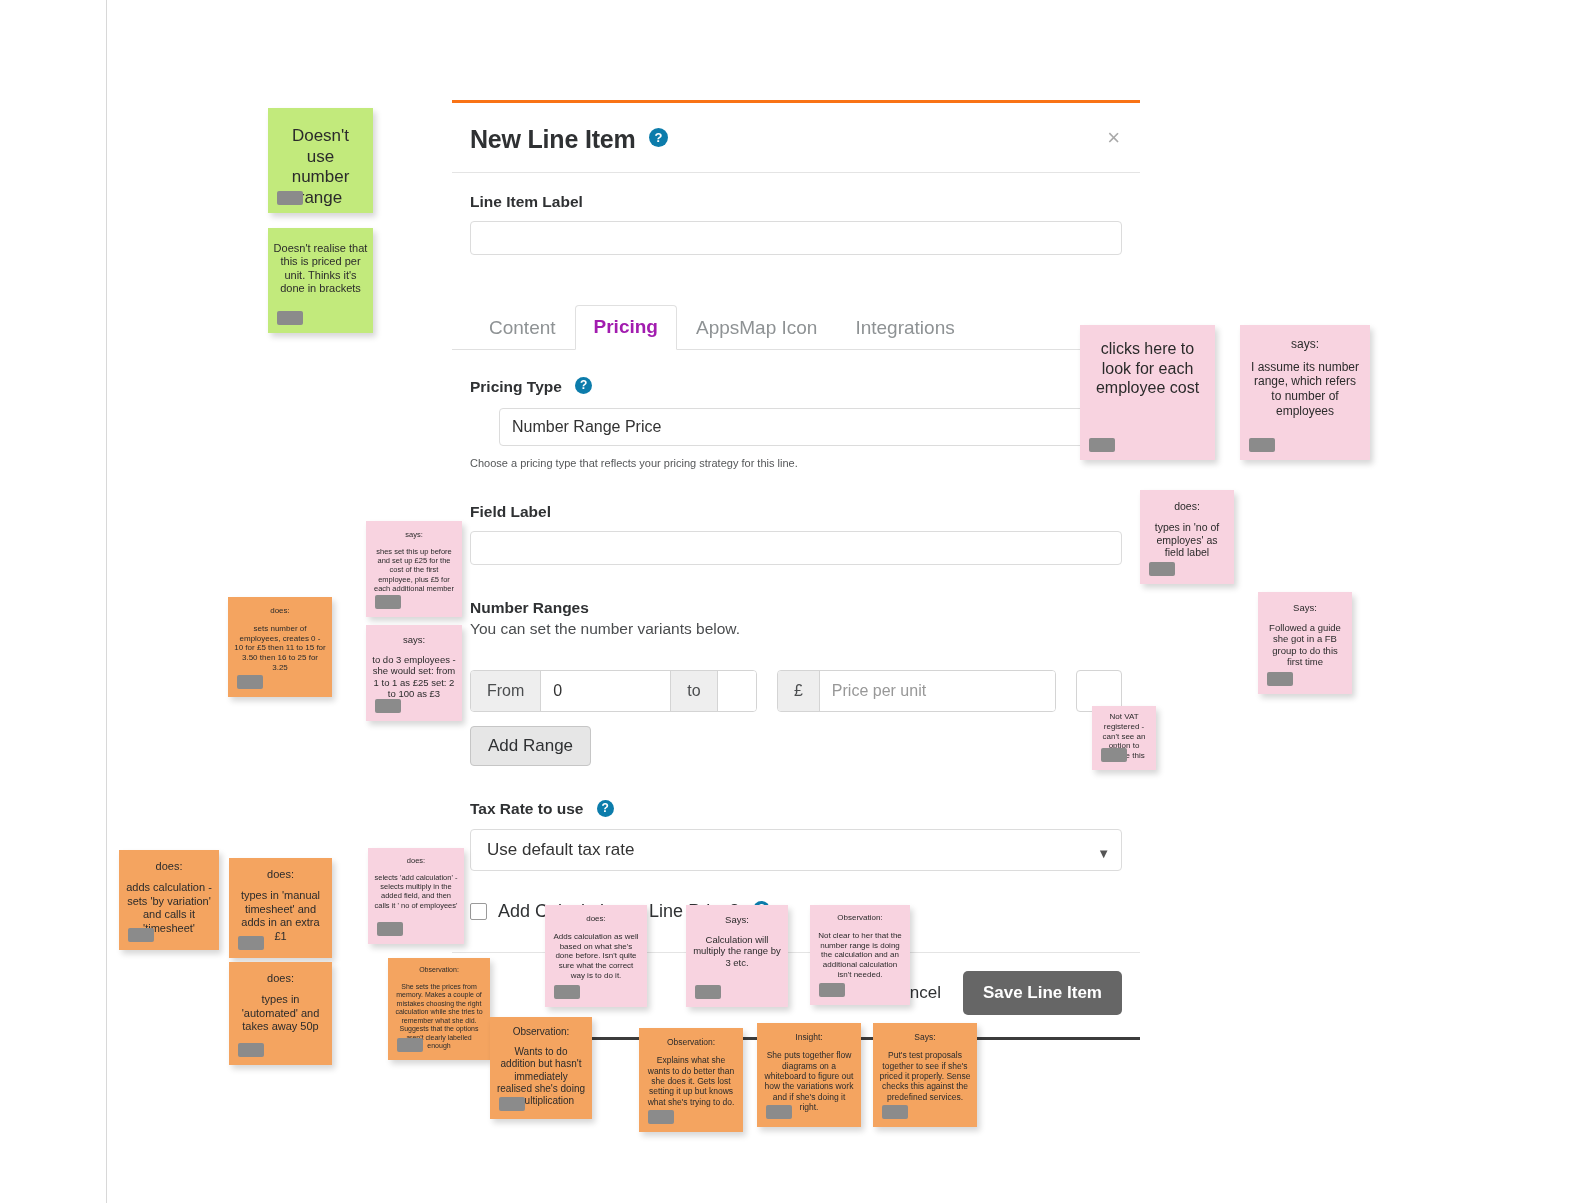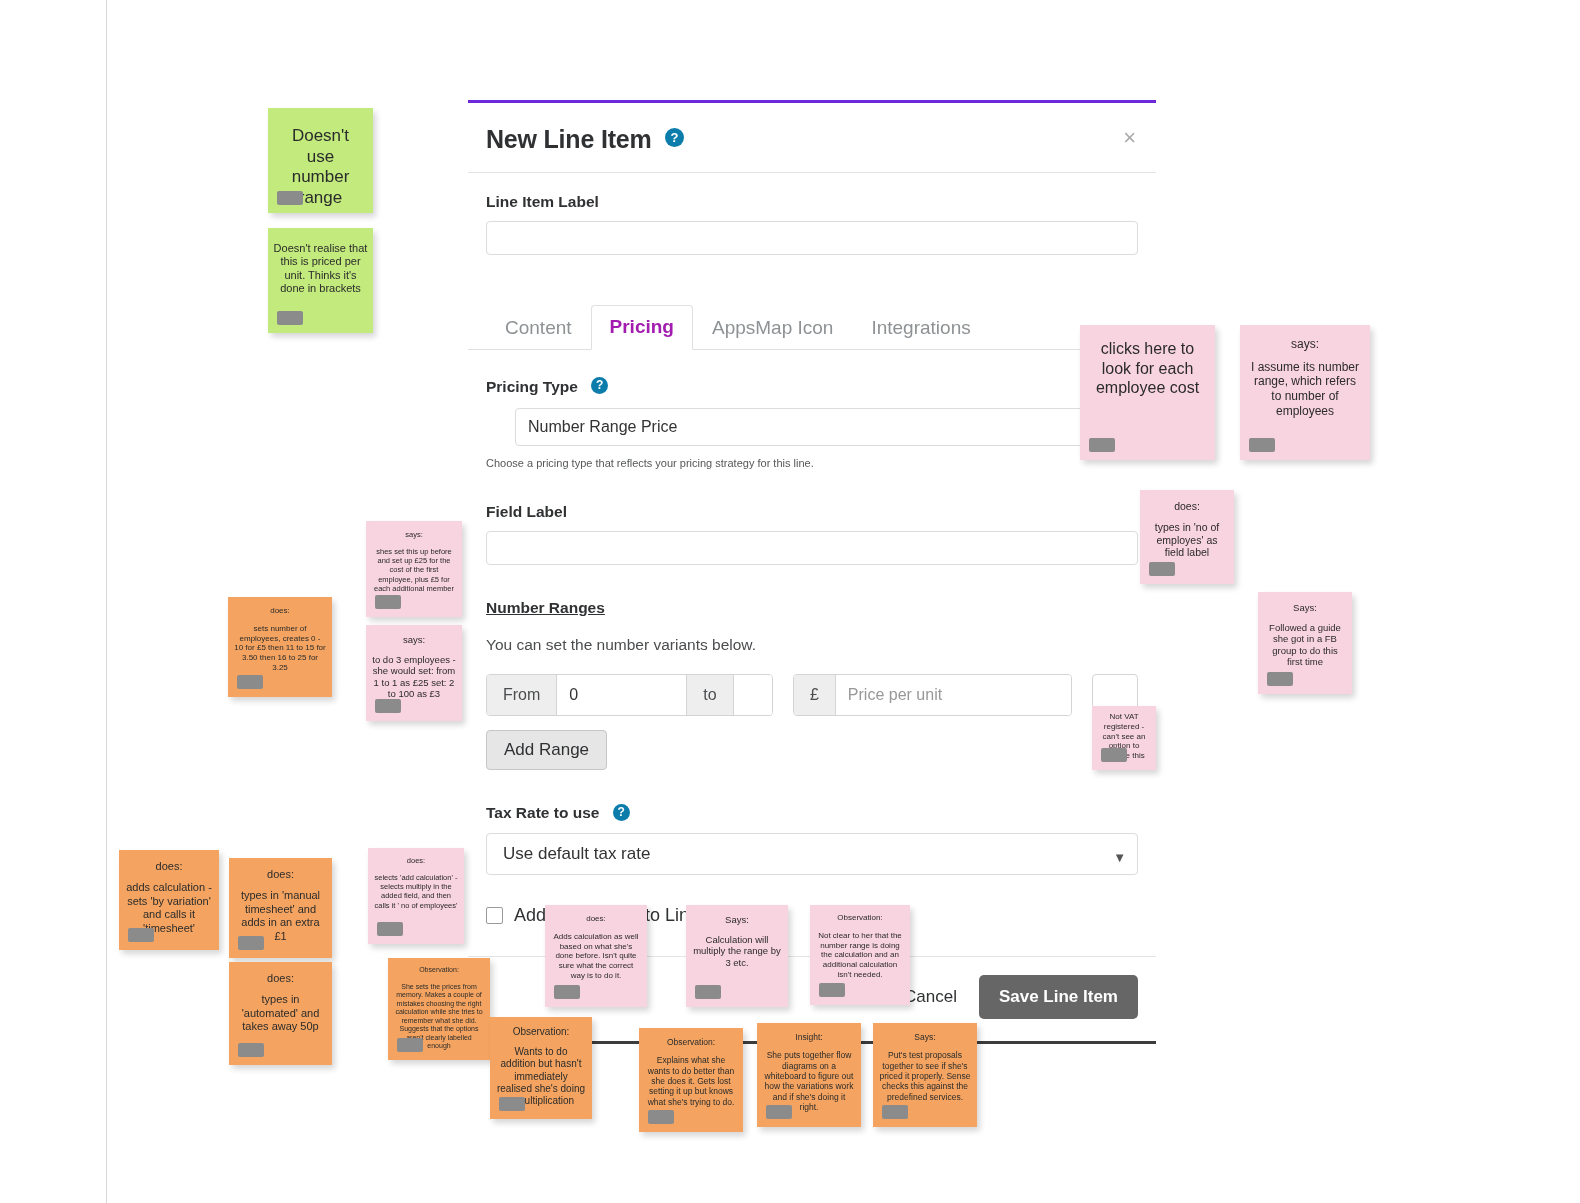--- a/index.html
+++ b/index.html
@@ -21,25 +21,25 @@
     left: 106px;
     top: 0;
     width: 1px;
     height: 1203px;
     background: #d8d8d8;
   }
 
   
   .modal {
     position: absolute;
-    left: 468px;
+    left: 452px;
     top: 100px;
     width: 688px;
     background: #ffffff;
-    border-top: 3px solid #6d28d9;
+    border-top: 3px solid #f97316;
     box-sizing: border-box;
   }
   .modal-header {
     position: relative;
     padding: 22px 22px 18px 18px;
     border-bottom: 1px solid #e4e4e4;
   }
   .modal-title {
     display: inline-block;
     font-size: 25px;
@@ -195,21 +195,21 @@
   .sub-text {
     font-size: 15.5px;
     color: #4a4c4e;
     margin-top: 2px;
   }
 
   
   .range-row {
     display: flex;
     align-items: center;
-    margin-top: 20px;
+    margin-top: 32px;
     gap: 20px;
   }
   .input-group {
     display: flex;
     border: 1px solid #d4d4d4;
     border-radius: 4px;
     overflow: hidden;
     height: 40px;
   }
   .ig-addon {
@@ -390,21 +390,21 @@
       </div>
       <div class="helper-text">Choose a pricing type that reflects your pricing strategy for this line.</div>
     </div>
 
     <div class="section mt-34">
       <div class="field-label">Field Label</div>
       <input class="text-input" type="text" value="" style="">
     </div>
 
     <div class="section mt-34">
-      <div class="field-label" style="margin-bottom:19px;text-decoration:underline;">Number Ranges</div>
+      <div class="field-label" style="margin-bottom:3px;">Number Ranges</div>
       <div class="sub-text">You can set the number variants below.</div>
 
       <div class="range-row">
         <div class="input-group range-from">
           <div class="ig-addon">From</div>
           <input class="ig-input" style="width: 105px;" type="text" value="0">
           <div class="ig-addon mid">to</div>
           <input class="ig-input" style="flex: 1 1 0%;" type="text" value="">
         </div>
 

